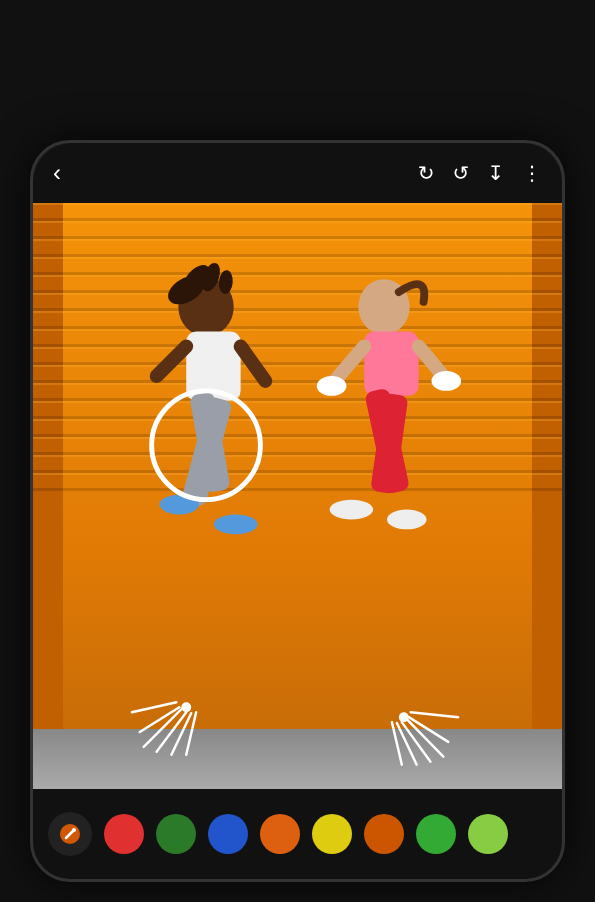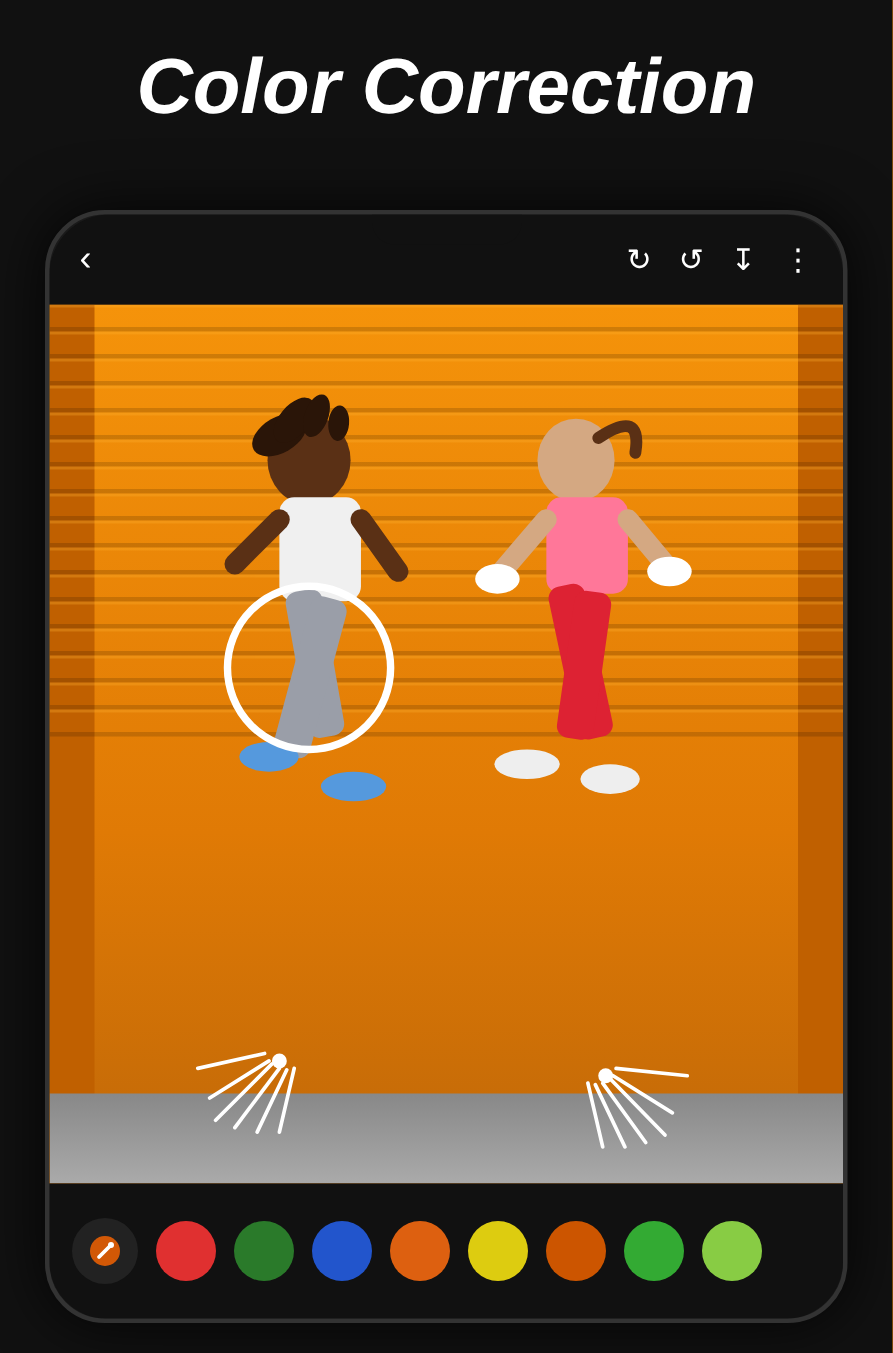--- a/index.html
+++ b/index.html
@@ -199,21 +199,20 @@
       height: 40px;
       border-radius: 50%;
       cursor: pointer;
       flex-shrink: 0;
     }
   </style>
 </head>
 <body>
 
 <div class="title-area">
-  <div class="title-line2">Color Correction</div>
 </div>
 
 <div class="phone-frame">
 
   <div class="phone-top-bar">
     <div class="phone-notch"></div>
     <span class="back-arrow">‹</span>
     <div class="phone-toolbar-icons">
       <span class="toolbar-icon">↻</span>
       <span class="toolbar-icon">↺</span>

